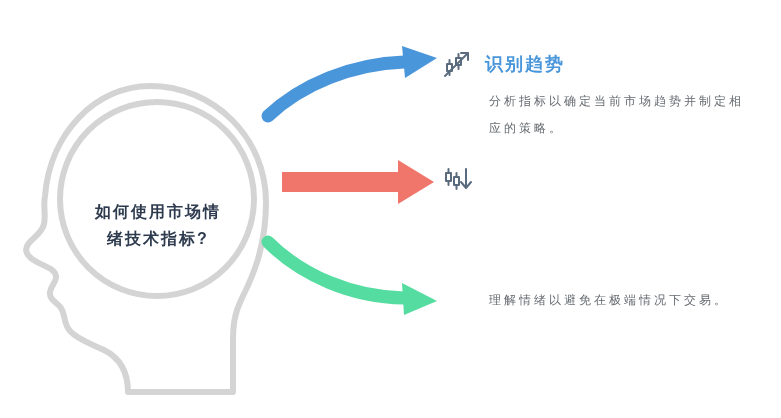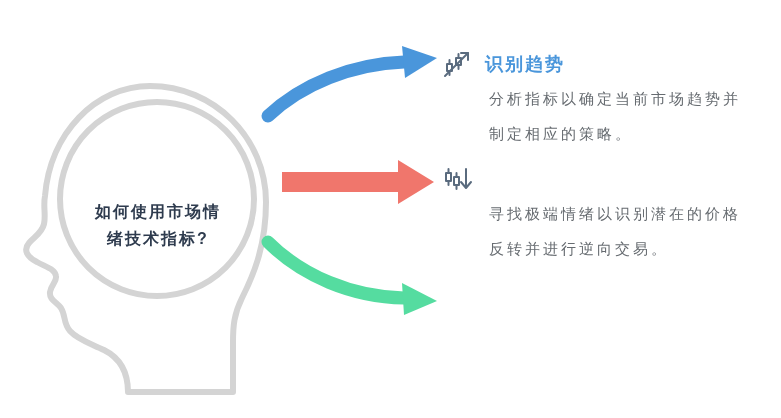--- a/index.html
+++ b/index.html
@@ -12,22 +12,22 @@
   .question{
     position:absolute;left:88px;top:170px;width:140px;
     text-align:center;font-size:16px;font-weight:bold;
     letter-spacing:2px;line-height:27px;
   }
   .item{position:absolute;left:443px;width:310px;}
   .item-header{display:flex;align-items:center;gap:12px;}
   .item-icon{width:30px;height:32px;flex:0 0 auto;}
   .item-title{font-size:18px;font-weight:bold;letter-spacing:2px;line-height:32px;}
   .item-desc{
-    margin:1px 0 0 46px;width:256px;
-    font-size:15px;line-height:35px;letter-spacing:3px;
+    margin:8px 0 0 46px;width:256px;
+    font-size:12px;line-height:27px;letter-spacing:3px;
   }
 </style>
 </head>
 <body>
 
 <svg class="diagram-svg" width="781" height="418" viewBox="0 0 781 418">
 
   <path d="M150 86 C214 86 266 138 266 202 C266 248 252 278 242 298 C234 314 233 326 233 342 L233 392 L128 392 C128 372 120 358 104 350 C92 344 78 340 70 331 C63 323 66 316 61 308 C57 302 49 300 50 292 C51 285 57 282 56 276 C55 269 46 267 37 262 C27 257 23 250 29 243 C34 237 42 233 44 224 C46 215 43 206 45 196 C50 133 96 86 150 86 Z" fill="#ffffff" stroke-width="6" stroke-linejoin="round" stroke="#d4d4d4"></path>
   <circle cx="157" cy="199" r="97" fill="#ffffff" stroke-width="6" stroke="#d4d4d4"></circle>
 
@@ -69,17 +69,17 @@
         <line x1="5.5" y1="6" x2="5.5" y2="10"></line>
         <line x1="5.5" y1="18" x2="5.5" y2="22"></line>
         <rect x="11" y="14" width="5" height="8"></rect>
         <line x1="13.5" y1="10" x2="13.5" y2="14"></line>
         <line x1="13.5" y1="22" x2="13.5" y2="26"></line>
         <line x1="23" y1="6" x2="23" y2="24"></line>
         <polyline points="18,19 23,25 28,19"></polyline>
       </g>
     </svg>
   </div>
-  <div class="item-desc" style="color: rgb(102, 107, 112);">寻找极端情绪以识别潜在的价格反转并进行逆向交易。</div>
 </div>
 
 <div class="item" style="top:279px">
+  <div class="item-desc" style="color: rgb(102, 107, 112);">理解情绪以避免在极端情况下交易。</div>
 </div>
 
 </body></html>

